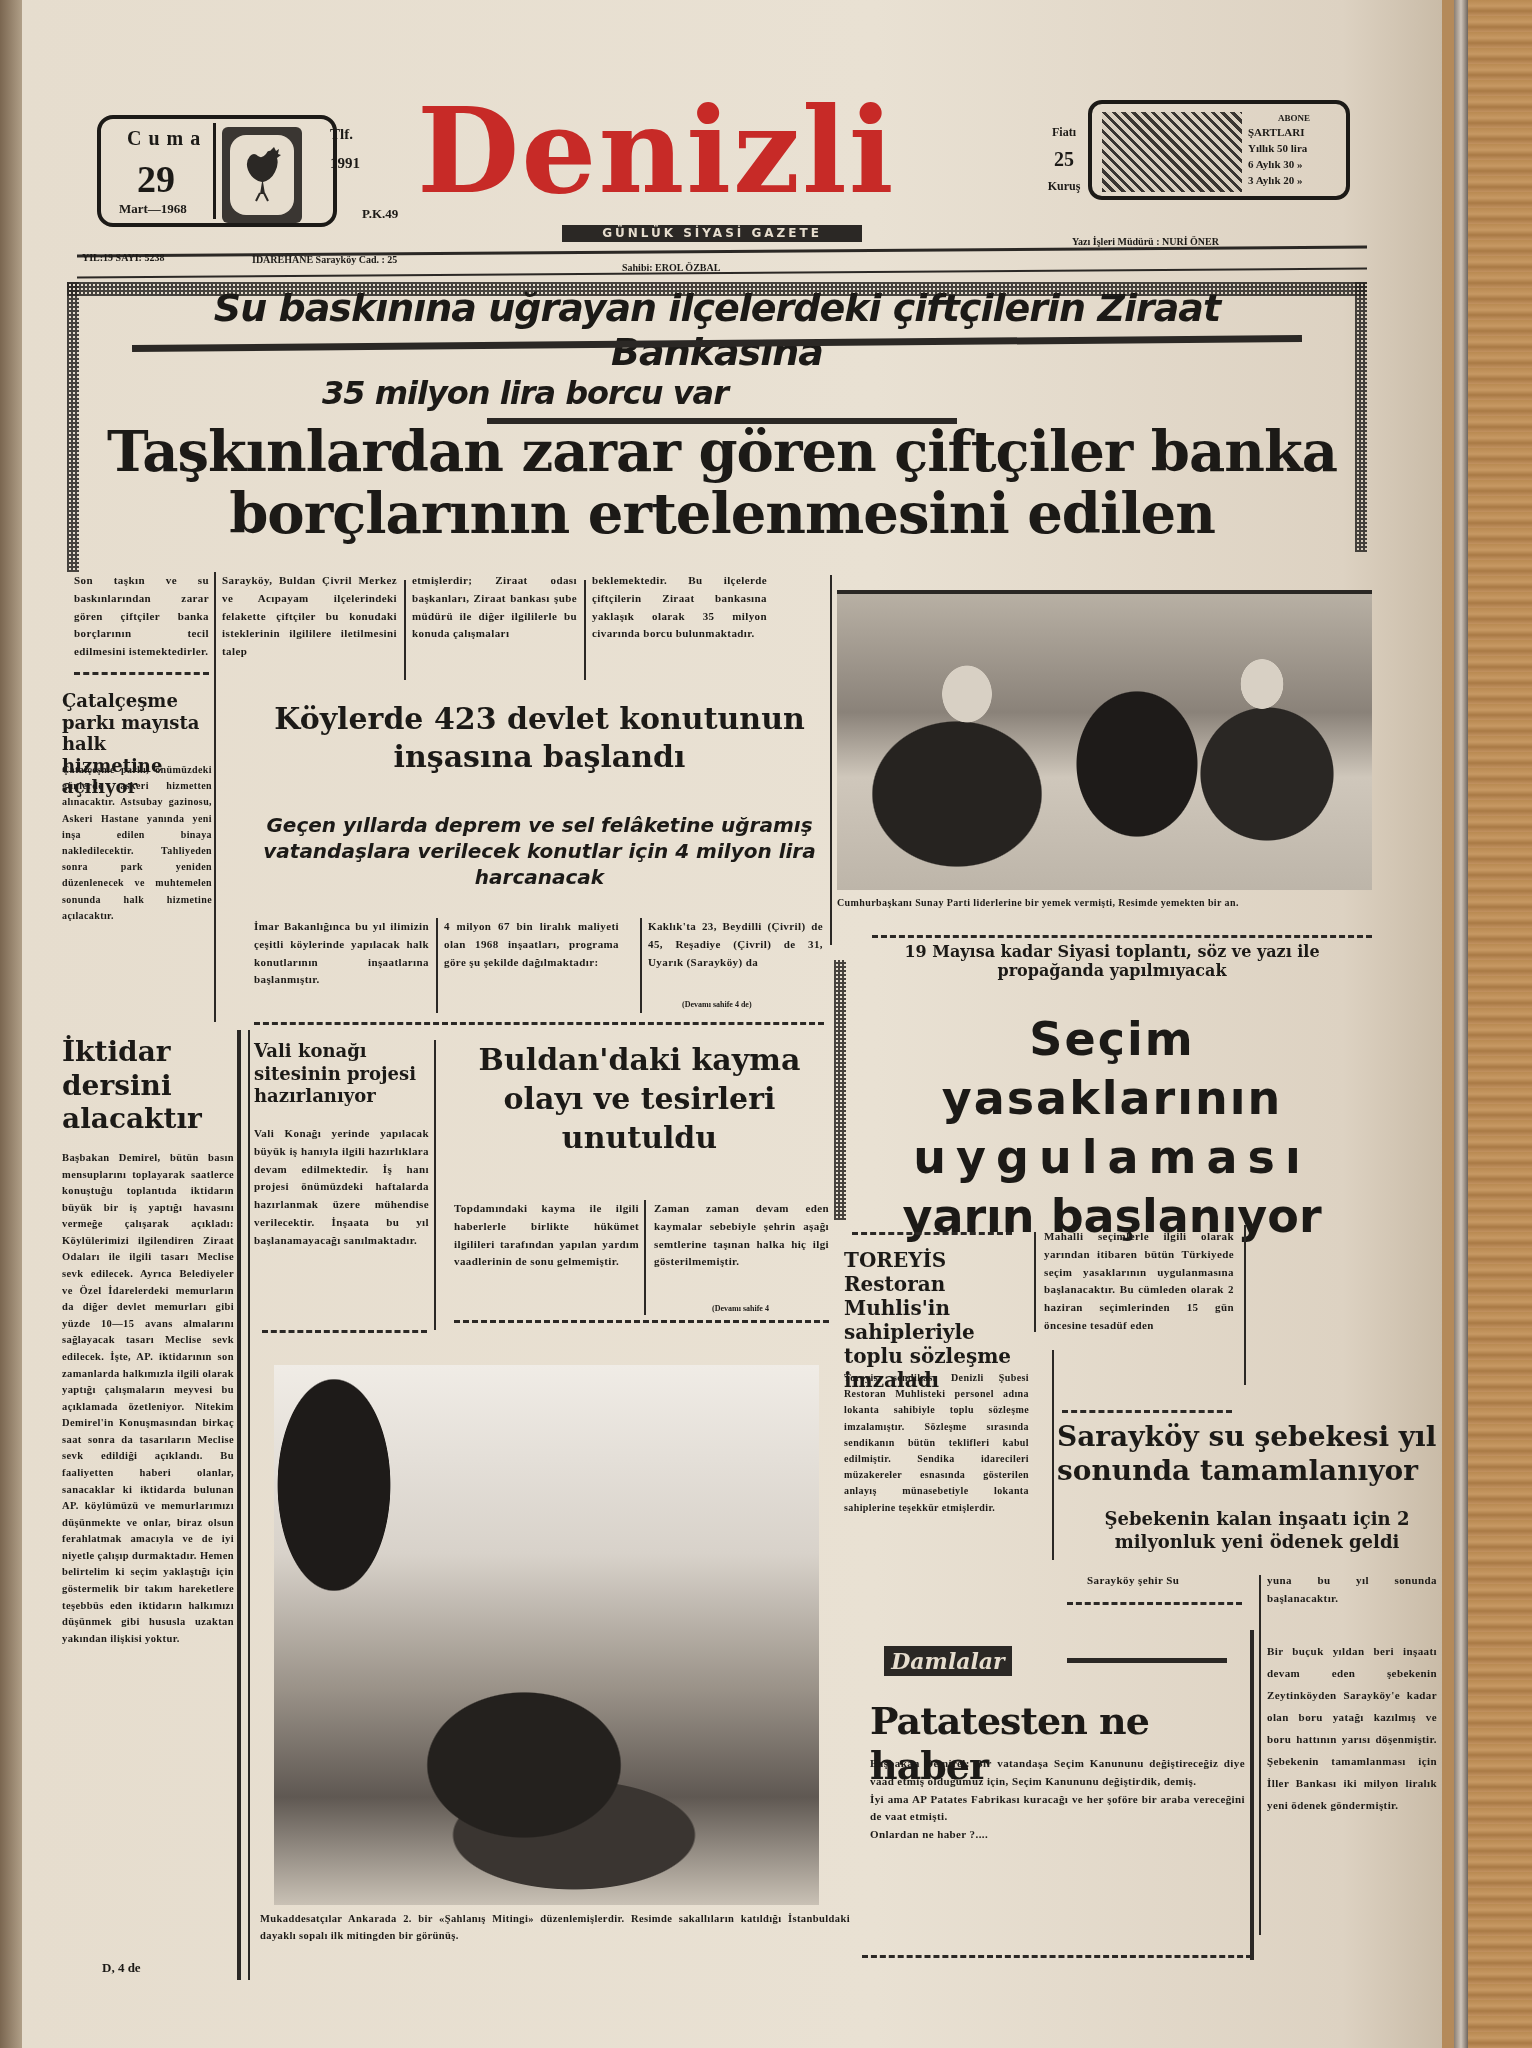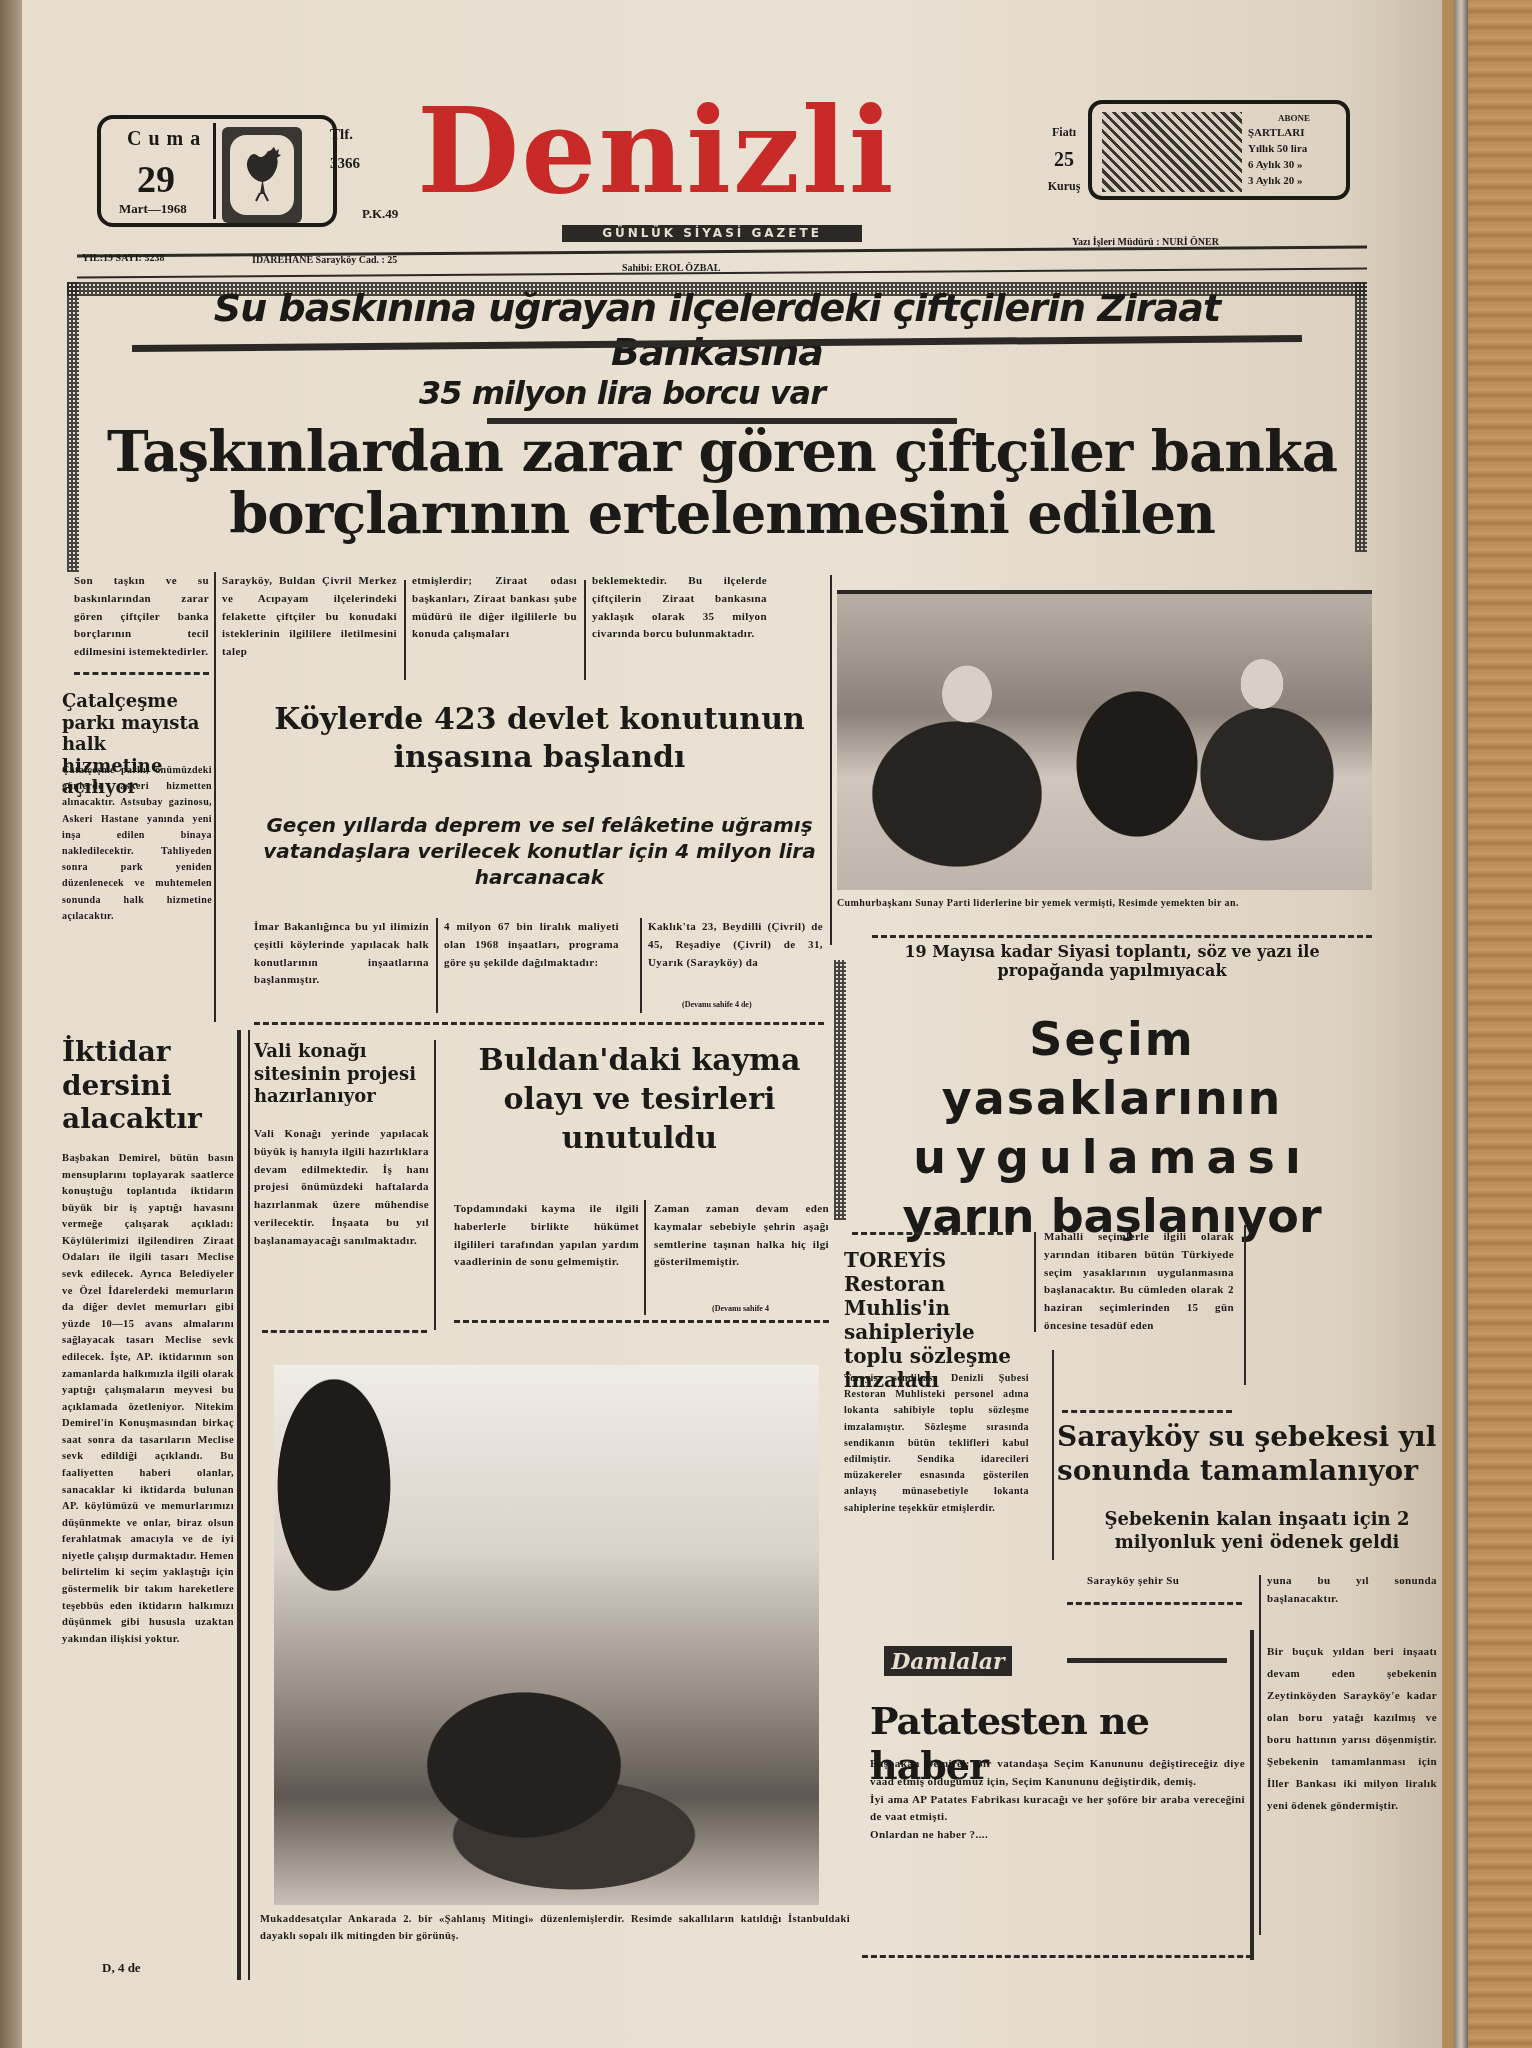--- a/index.html
+++ b/index.html
@@ -84,21 +84,21 @@
     background: repeating-linear-gradient(90deg, #2b2825 0 2px, transparent 2px 4px),
                 repeating-linear-gradient(0deg, #2b2825 0 2px, transparent 2px 4px);
     opacity: .85;
   }
 
   .kicker {
     position: absolute; left: 105px; top: 286px; width: 1180px; text-align: center;
     font: italic bold 38px "DejaVu Sans", sans-serif; letter-spacing: -1px;
   }
   .sub-kicker {
-    position: absolute; left: 300px; top: 374px; width: 600px; text-align: center;
+    position: absolute; left: 300px; top: 374px; width: 600px; text-align: left;
     font: italic bold 32px "DejaVu Sans", sans-serif; letter-spacing: -1px;
   }
   .main-head {
     position: absolute; left: 80px; top: 420px; width: 1240px; text-align: center;
     font: bold 56px "DejaVu Serif", serif; line-height: 62px; letter-spacing: -1px;
   }
 
   .body-text { font: bold 11px "Liberation Serif", serif; line-height: 1.62; text-align: justify; letter-spacing: .4px; }
   .col-rule { position: absolute; width: 2px; background: #2b2825; }
   .dash { position: absolute; height: 0; border-top: 3px dashed #2b2825; }
@@ -149,21 +149,21 @@
       <div class="inner">
         <svg width="44" height="60" viewBox="0 0 44 60">
           <path d="M30 6 l4 -4 l2 4 l3 -2 l-1 5 l3 1 l-4 3 q2 6 -2 14 q-4 8 -12 10 l2 12 l-5 0 l2 -12 q-10 -2 -14 -12 q-3 -8 2 -14 q4 -4 8 0 q4 3 8 -2 q2 -4 4 -3 z" fill="#2b2825"></path>
           <path d="M20 48 l-4 8 M24 48 l4 8" stroke="#2b2825" stroke-width="2"></path>
         </svg>
       </div>
     </div>
   </div>
   <div class="tel">
     <div>Tlf.</div>
-    <div>3366</div>
+    <div>1991</div>
   </div>
   <div class="pk">P.K.49</div>
   <div class="logo">Denizli</div>
   <div class="gazete-band">GÜNLÜK SİYASİ GAZETE</div>
 
   <div class="price">
     <span>Fiatı</span>
     <span class="amt">25</span>
     <span>Kuruş</span>
   </div>

